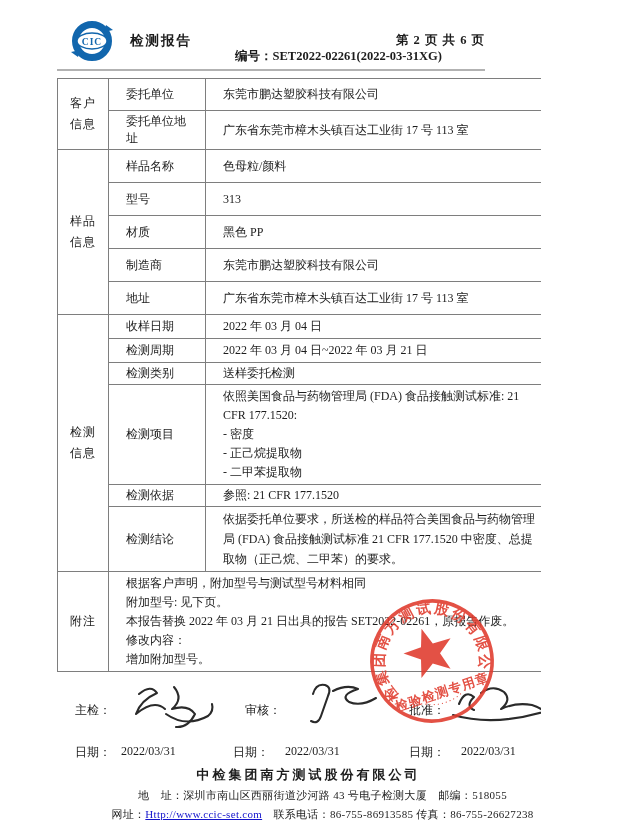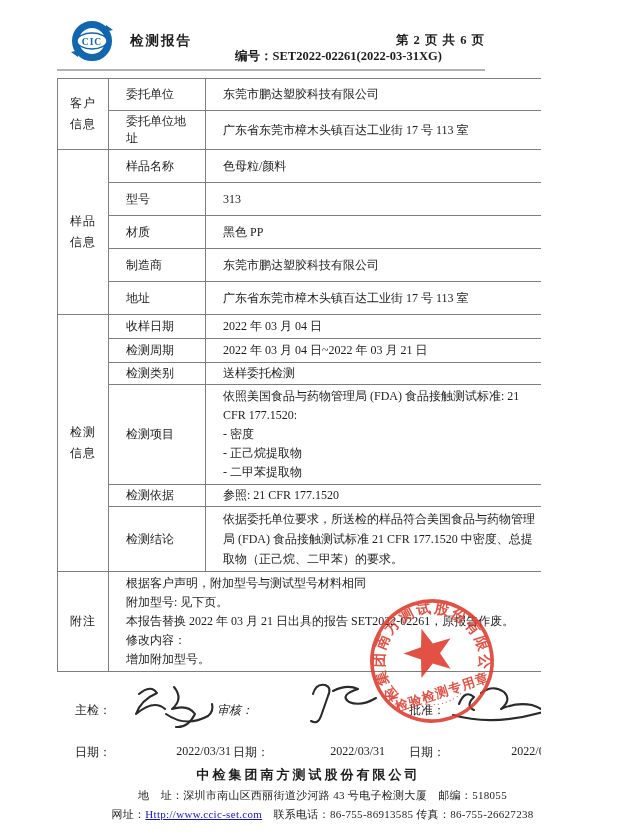--- a/index.html
+++ b/index.html
@@ -33,21 +33,21 @@
   .ml17 { white-space:pre-line; line-height:20px; padding-top:4px; padding-bottom:4px; }
   tr.h32 { height:32px; } tr.h33 { height:33px; }
   tr.h24 { height:24px; } tr.h22 { height:22px; }
   tr.h98 { height:98px; } tr.h55 { height:55px; } tr.h94 { height:94px; }
 
   
   .sig-area { position:absolute; top:672px; left:57px; width:504px; height:95px; font-size:12px; }
   .sig-label { position:absolute; white-space:nowrap; }
   .sig-svg { position:absolute; }
   .sig-svg path { fill:none; stroke:#2a2a2a; stroke-width:2.1; stroke-linecap:round; stroke-linejoin:round; }
-  .date-val { position:absolute; text-align:right; font-size:12px; }
+  .date-val { position:absolute; text-align:left; font-size:12px; }
 
   
   .stamp { position:absolute; left:352px; top:581px; opacity:0.88; pointer-events:none; }
 
   
   .footer { position:absolute; top:766px; left:0; width:617px; text-align:center; }
   .f-company { font-size:13px; font-weight:bold; letter-spacing:3px; }
   .f-line { font-size:11px; margin-top:4px; letter-spacing:0.3px;margin-left:28px; }
   .f-link { color:#1414cc; text-decoration:underline; }
 </style>
@@ -150,21 +150,21 @@
   </tbody>
     </table>
 
   <div class="sig-area">
     <span class="sig-label" style="left:18px; top:30px;">主检：</span>
     <svg class="sig-svg" style="left:62px; top:6px;" width="115" height="52" viewBox="0 0 115 52">
       <path d="M20 16 q12 -10 18 -1 q-16 7 -21 21 q18 -15 29 -5"></path>
       <path d="M55 9 q10 12 -2 22 q16 -5 23 5 q-7 14 -19 13"></path>
       <path d="M47 36 q20 14 42 2 q6 -5 4 -12"></path>
     </svg>
-    <span class="sig-label" style="left:160px; top:30px;font-style:italic;">审核：</span>
+    <span class="sig-label" style="left:188px; top:30px;">审核：</span>
     <svg class="sig-svg" style="left:228px; top:6px;" width="98" height="48" viewBox="0 0 98 48">
       <path d="M28 16 q3 -11 12 -9 q7 2 3 11 l-7 20 q-3 9 -10 5"></path>
       <path d="M48 13 q14 -7 25 -2 q-19 6 -9 13 q12 5 27 -4"></path>
     </svg>
     <span class="sig-label" style="left:352px; top:30px;">批准：</span>
     <svg class="sig-svg" style="left:390px; top:8px;" width="118" height="48" viewBox="0 0 118 48">
       <path d="M12 24 q6 -15 15 -7 q-9 9 0 13"></path>
       <path d="M34 13 q12 -9 23 -1 q8 8 -3 17 q15 -7 31 -4 q10 3 14 9"></path>
       <path d="M6 35 q45 13 103 -7"></path>
     </svg>

